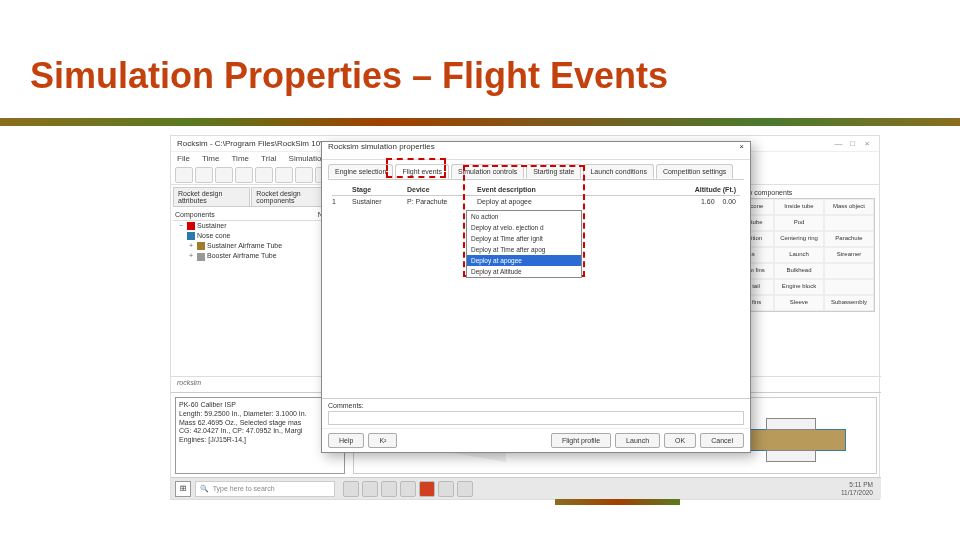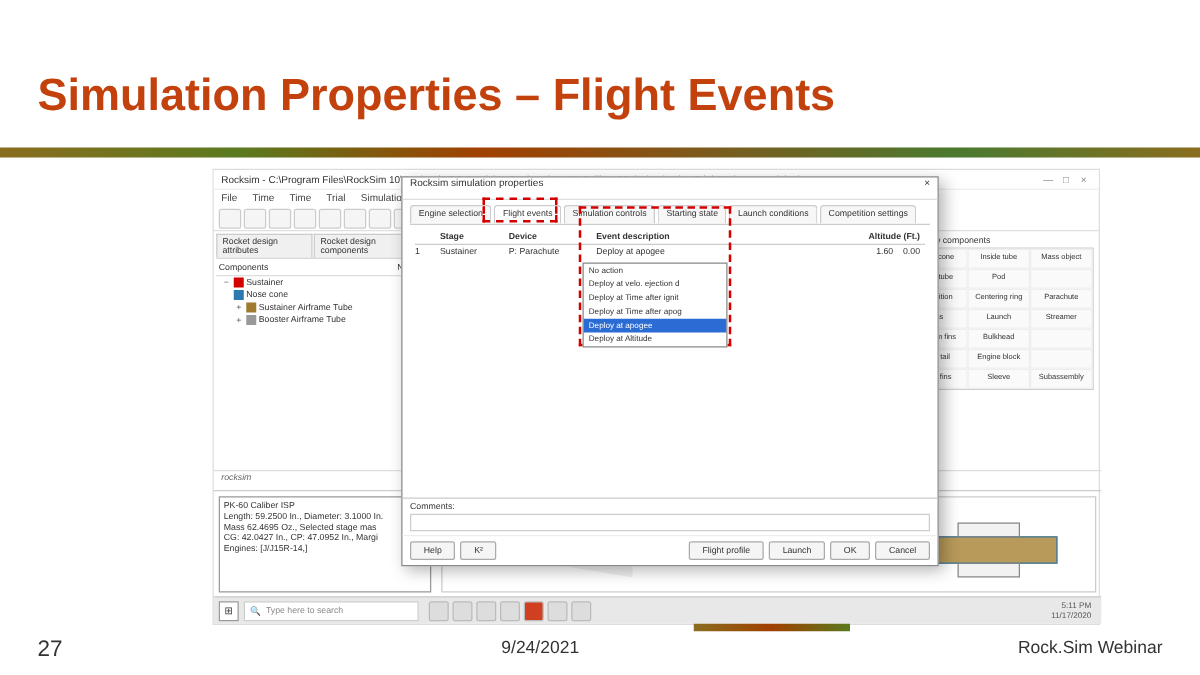--- a/index.html
+++ b/index.html
@@ -266,18 +266,13 @@
         <div class="task-icon"></div>
       </div>
       <div class="tray">
         <div>5:11 PM</div>
         <div>11/17/2020</div>
       </div>
     </div>
   </div>
 
   <div class="accent-bottom"></div>
-  <div class="footer">
-    <div class="slidenum">27</div>
-    <div>9/24/2021</div>
-    <div>Rock.Sim Webinar</div>
-  </div>
 </div>
 
 </body></html>

